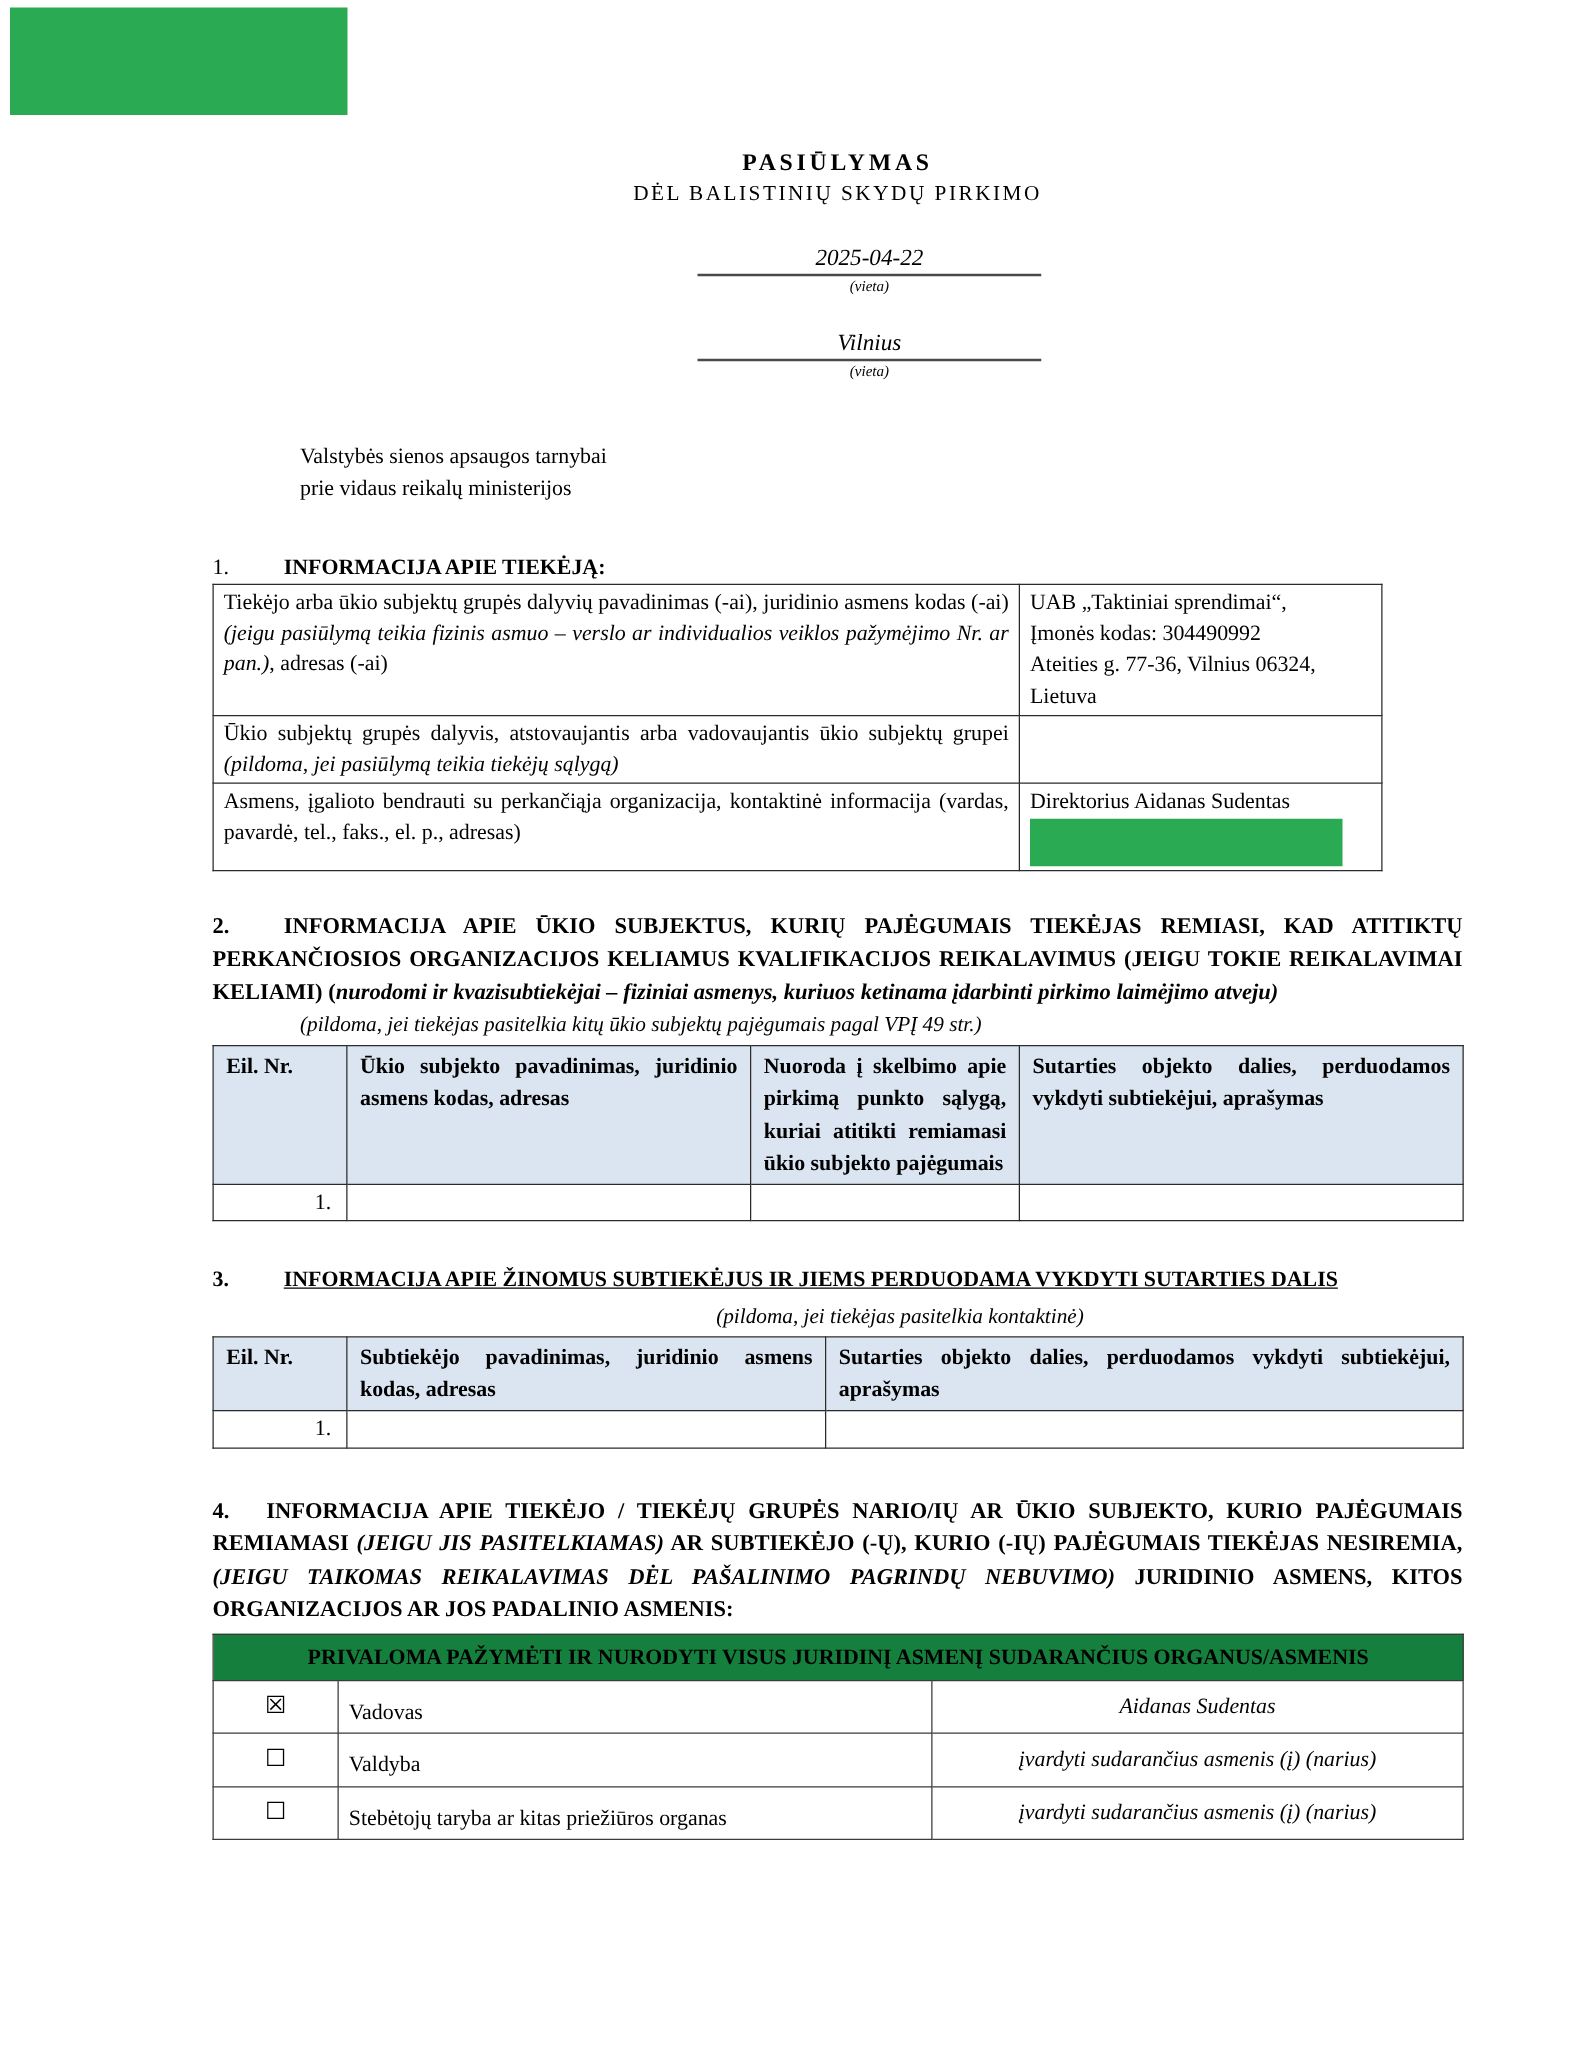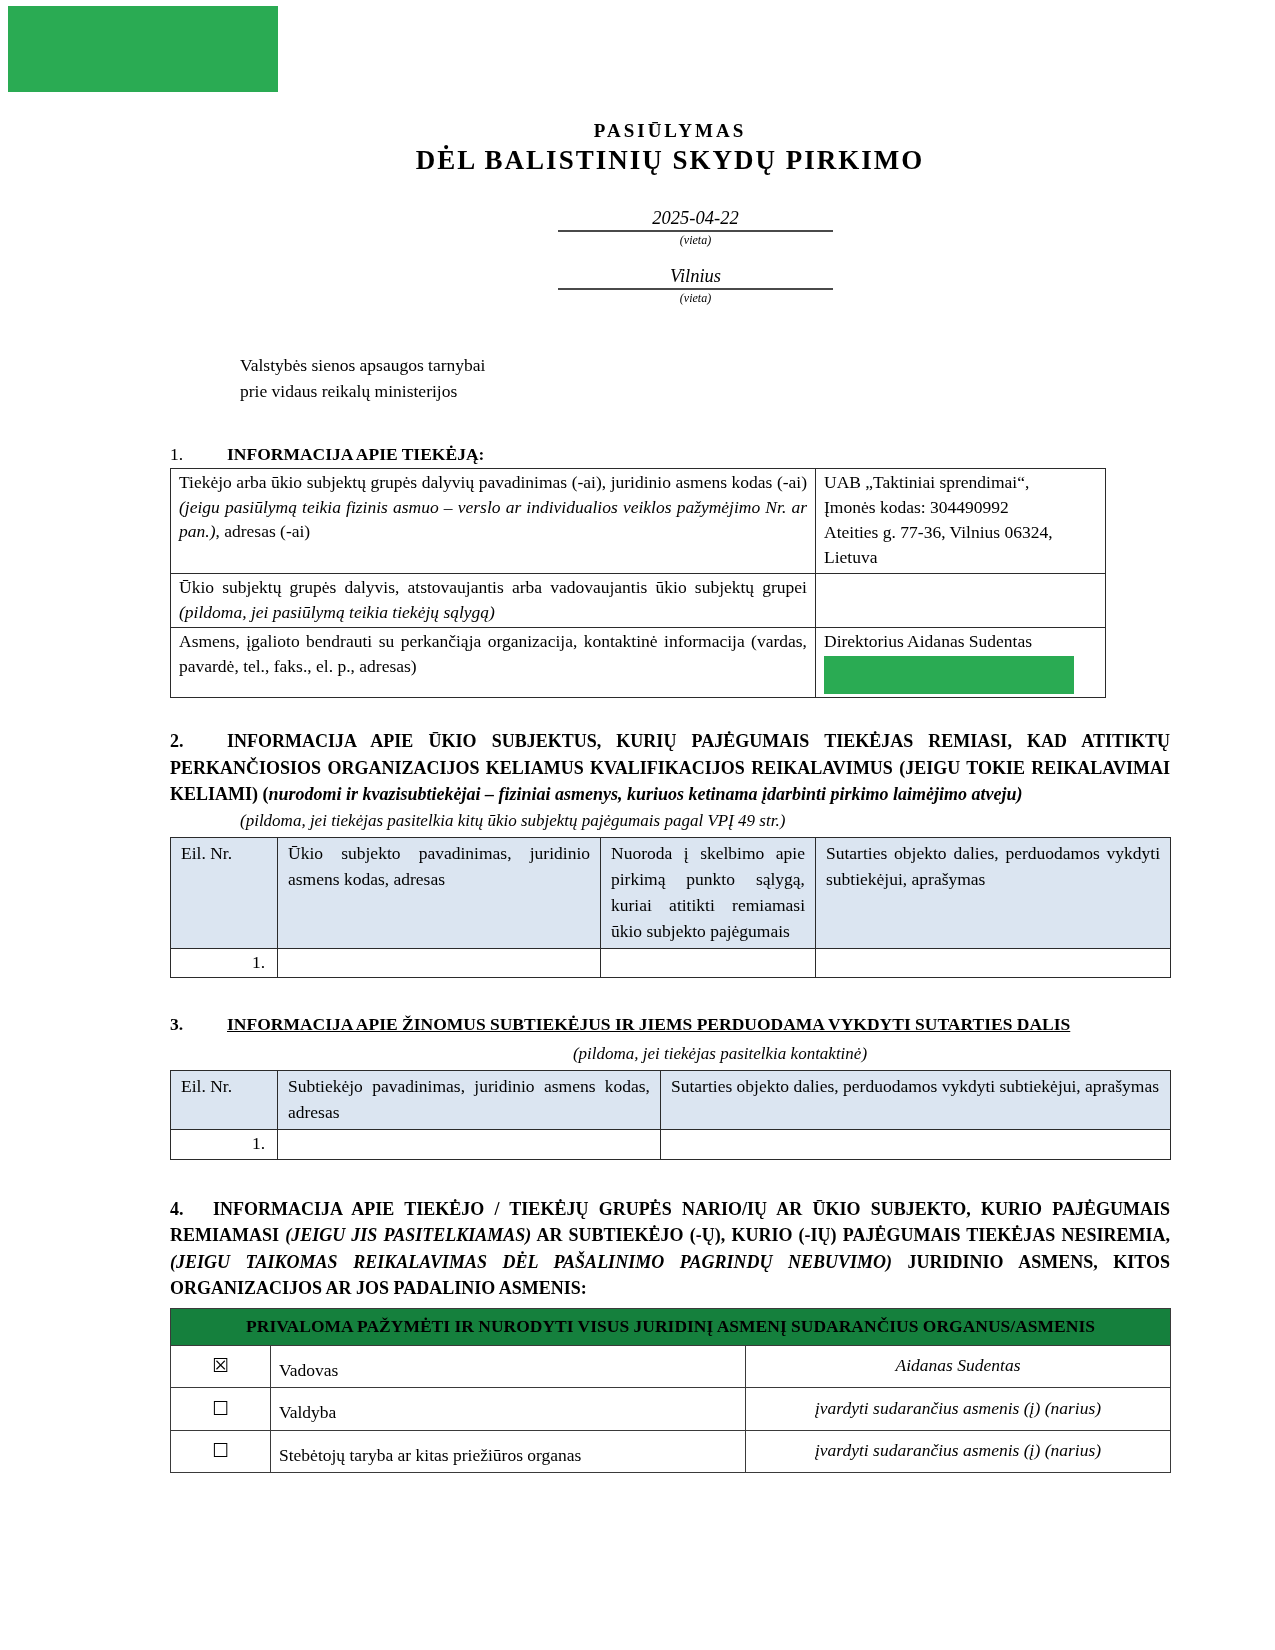--- a/index.html
+++ b/index.html
@@ -10,26 +10,26 @@
   }
   .logo {
     position:absolute; left:8px; top:6px; width:270px; height:86px;
     background:#2aab53;
   }
   .content { position:absolute; left:170px; top:0; width:1000px; }
 
   
   .doc-title { text-align:center; margin-top:120px; }
   .doc-title .t1 { font-size:19px; font-weight:bold; letter-spacing:3px; }
-  .doc-title .t2 { font-size:27px; font-weight:bold; letter-spacing:2px; margin-top:3px; }
+  .doc-title .t2 { font-size:17px; font-weight:normal; letter-spacing:2px; margin-top:3px; }
 
   
   .sig-block { width:275px; margin-left:388px; }
   .sig-block.first { margin-top:32px; }
-  .sig-block.place { margin-top:18px; }
+  .sig-block.place { margin-top:28px; }
   .sig-value {
     font-style:italic; font-size:18.5px; text-align:center;
     border-bottom:2px solid #4a4a4a; padding-bottom:1px;
   }
   .sig-caption { text-align:center; font-style:italic; font-size:12px; margin-top:1px; }
 
   .recipient { margin-top:46px; margin-left:70px; font-size:17.5px; line-height:26px; }
 
   .sec-head { margin-top:40px; font-size:17.5px; }
   .sec-head .num { display:inline-block; width:57px; }
@@ -55,21 +55,21 @@
     padding:1px 8px 3px 8px; font-size:17.5px; line-height:24.5px;
   }
   .just { text-align:justify; }
 
   .t1-table { width:935px; }
   .t1-table .value-cell div { line-height:25px; }
   .redaction { width:250px; height:38px; background:#2aab53; margin-top:2px; }
 
   .grid { width:1000px; }
   .grid tr.head td {
-    background:#dbe5f1; font-weight:normal; text-align:justify;
+    background:#dbe5f1; font-weight:bold; text-align:justify;
     padding:2px 10px 4px 10px; line-height:26px;
   }
   .grid tr.head td.nojust { text-align:left; }
   .grid td.idx { text-align:right; padding-right:12px; height:28px; }
 
   .t4 { width:1000px; margin-top:6px; }
   .t4 td { border:1.5px solid #3a3a3a; }
   .t4 .t4-head {
     background:#15803d; font-weight:bold; text-align:center;
     font-size:17.5px; line-height:28px; padding:3px 20px 5px 20px;

